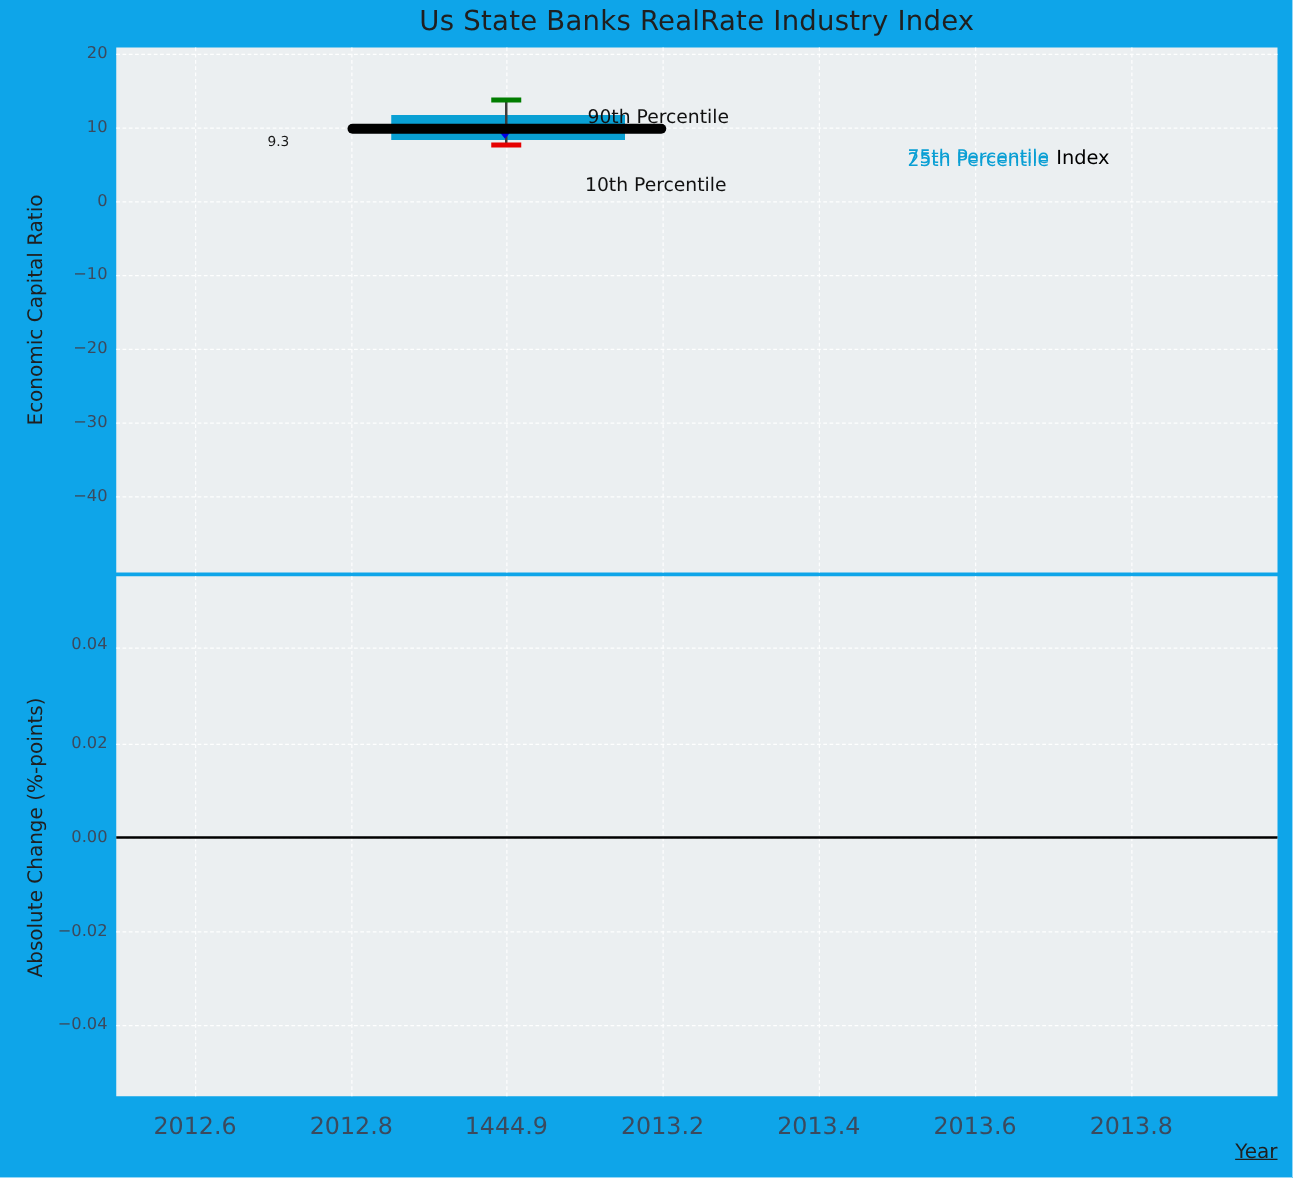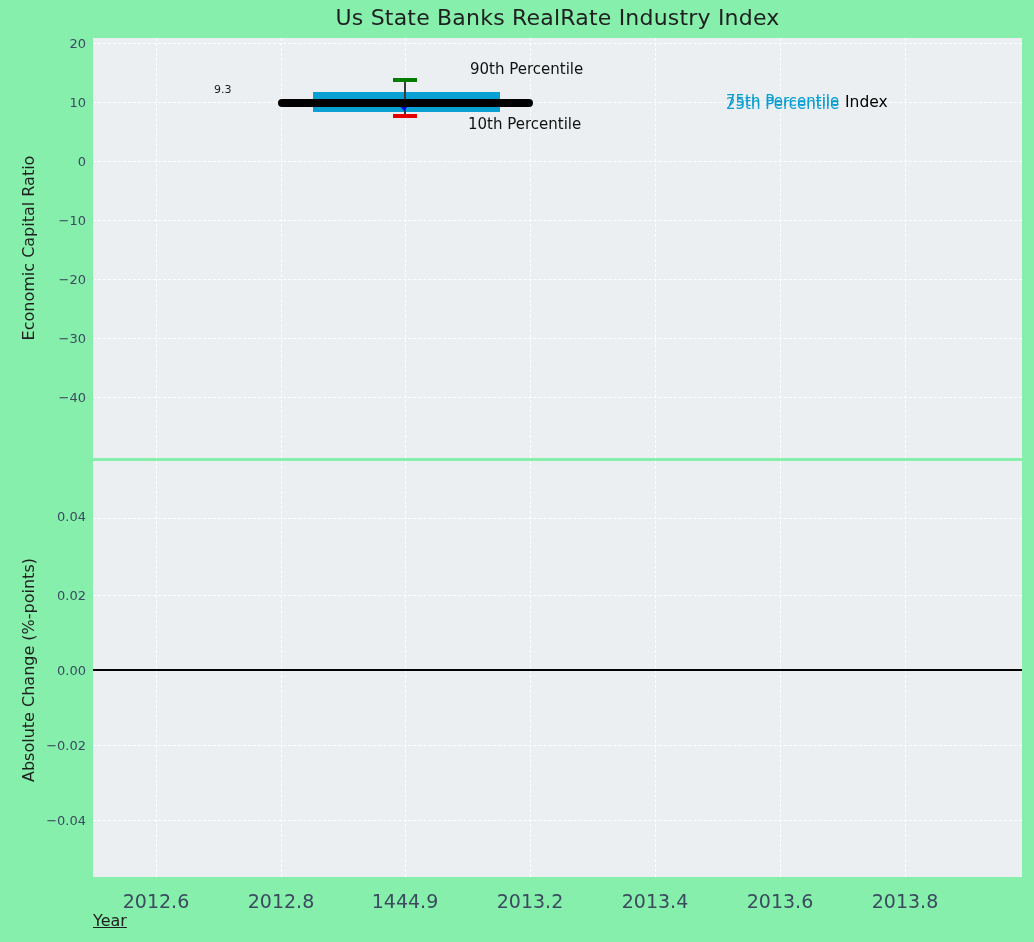--- a/index.html
+++ b/index.html
@@ -1,37 +1,37 @@
 <!DOCTYPE html>
 <html><head>
 <meta charset="utf-8">
 <style>
   html,body{margin:0;padding:0;background:#fff;font-family:"DejaVu Sans","Liberation Sans",sans-serif;}
-  .figure{position:relative;width:1034px;height:942px;background:#86efac;overflow:hidden;}
+  .figure{position:relative;width:1034px;height:942px;background:#0ea5e9;overflow:hidden;}
   .panel{position:absolute;background:#ebeff1;}
   .panel-top{left:93px;top:38px;width:929px;height:420px;}
   .panel-bottom{left:93px;top:461px;width:929px;height:416px;}
   .gl-h{position:absolute;left:0;right:0;height:0;border-top:1.5px dashed rgba(255,255,255,0.95);}
   .gl-v{position:absolute;top:0;bottom:0;width:0;border-left:1.5px dashed rgba(255,255,255,0.9);}
   .title{position:absolute;left:93px;top:5px;width:929px;text-align:center;font-size:22px;color:#1f1f1f;letter-spacing:0.2px;}
   .ytick{position:absolute;left:0;width:86px;text-align:right;font-size:13px;color:#3b4a5e;transform:translateY(-50%);}
   .xtick{position:absolute;width:90px;text-align:center;font-size:19px;color:#3b4a5e;top:890px;}
   .axlabel{position:absolute;white-space:nowrap;font-size:16px;color:#1f1f1f;}
   .axlabel-y{transform:translate(-50%,-50%) rotate(-90deg);}
-  .xaxis-label{position:absolute;left:93px;width:929px;text-align:left;top:911px;font-size:16px;color:#1f1f1f;text-decoration:underline;}
+  .xaxis-label{position:absolute;left:93px;width:929px;text-align:right;top:911px;font-size:16px;color:#1f1f1f;text-decoration:underline;}
   .legend{position:absolute;left:662px;top:45px;width:337px;height:25px;padding:0 10px;border:1.2px solid #c6c6cd;border-radius:4px;background:#eaebf2;display:flex;align-items:center;gap:12px;z-index:8;}
   .legend-line{width:33px;height:2.6px;background:#0000ee;flex:0 0 auto;}
   .legend-text{font-size:14px;color:#2b2b2b;white-space:nowrap;}
   .band{position:absolute;left:220px;top:54px;width:187px;height:20px;background:#09a0d4;z-index:2;}
   .stat-vline{position:absolute;left:311px;top:42px;width:1.6px;height:36px;background:#3c3c3c;z-index:3;}
   .marker-tri{position:absolute;left:302px;top:62px;width:0;height:0;border-left:9px solid transparent;border-right:9px solid transparent;border-top:11px solid #0000e6;z-index:3;}
   .median-line{position:absolute;left:185px;top:61px;width:255px;height:8px;background:#000;border-radius:4px;z-index:4;}
   .tick-90{position:absolute;left:300px;top:40px;width:24px;height:3.5px;background:#007d00;z-index:5;}
   .tick-10{position:absolute;left:300px;top:76px;width:24px;height:3.5px;background:#e60000;z-index:5;}
-  .ann{position:absolute;white-space:nowrap;z-index:6;}
+  .ann{position:absolute;white-space:nowrap;z-index:6;margin-top:24px;}
   .ann-93{left:121px;top:45px;font-size:11px;color:#1a1a1a;}
   .ann-p90{left:377px;top:22px;font-size:15px;color:#111;}
   .ann-p10{left:375px;top:77px;font-size:15px;color:#111;}
   .ann-p75{left:633px;top:54px;font-size:15px;color:#0a9fd4;}
   .ann-p25{left:633px;top:57px;font-size:15px;color:#0a9fd4;}
   .ann-median{left:752px;top:55px;font-size:15.5px;color:#000;}
   .zero-line{position:absolute;left:0;top:208px;width:929px;height:2px;background:#000;z-index:4;}
 </style>
 </head>
 <body>

